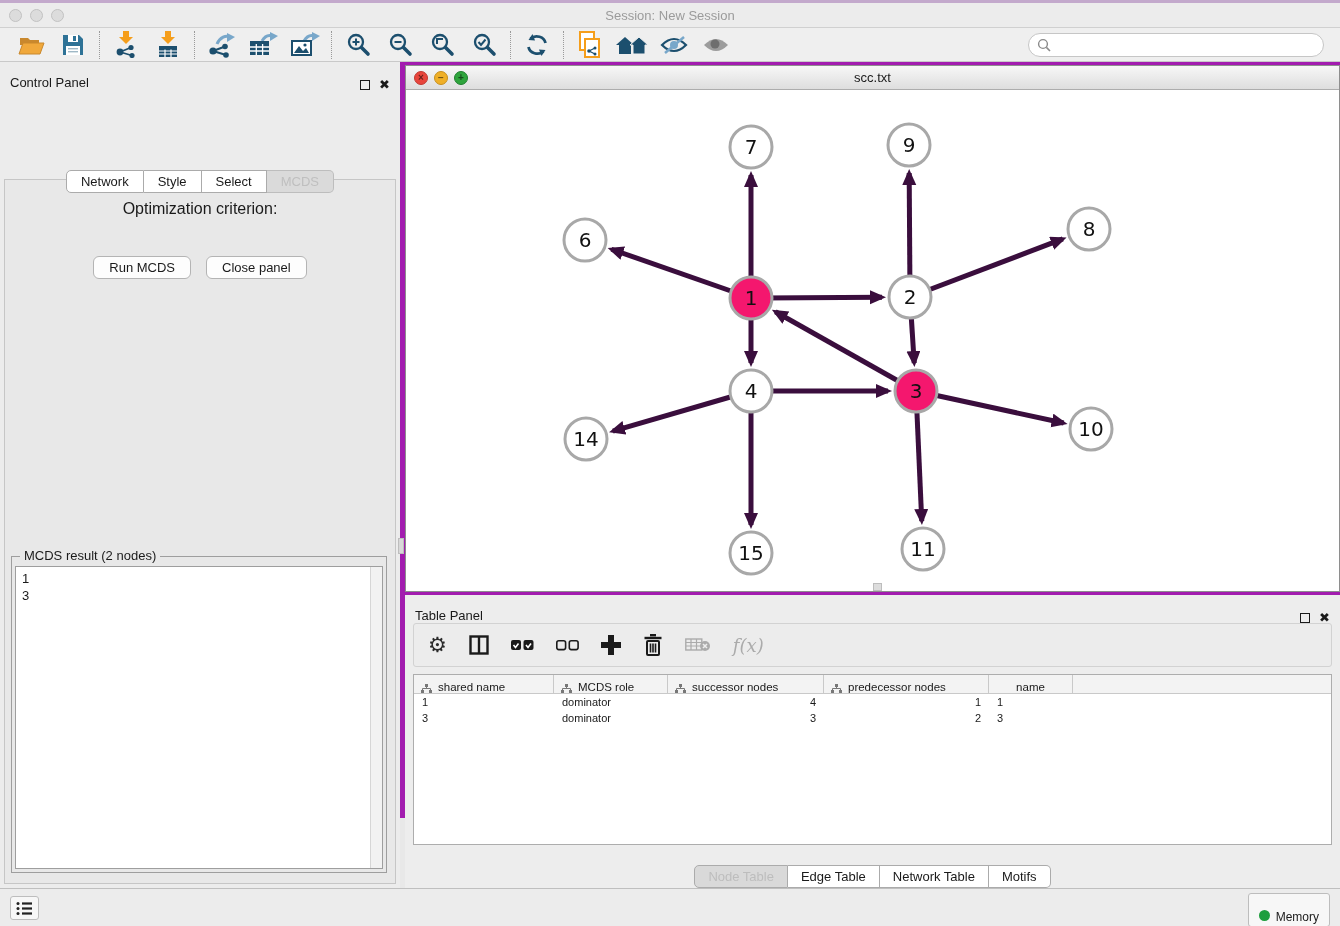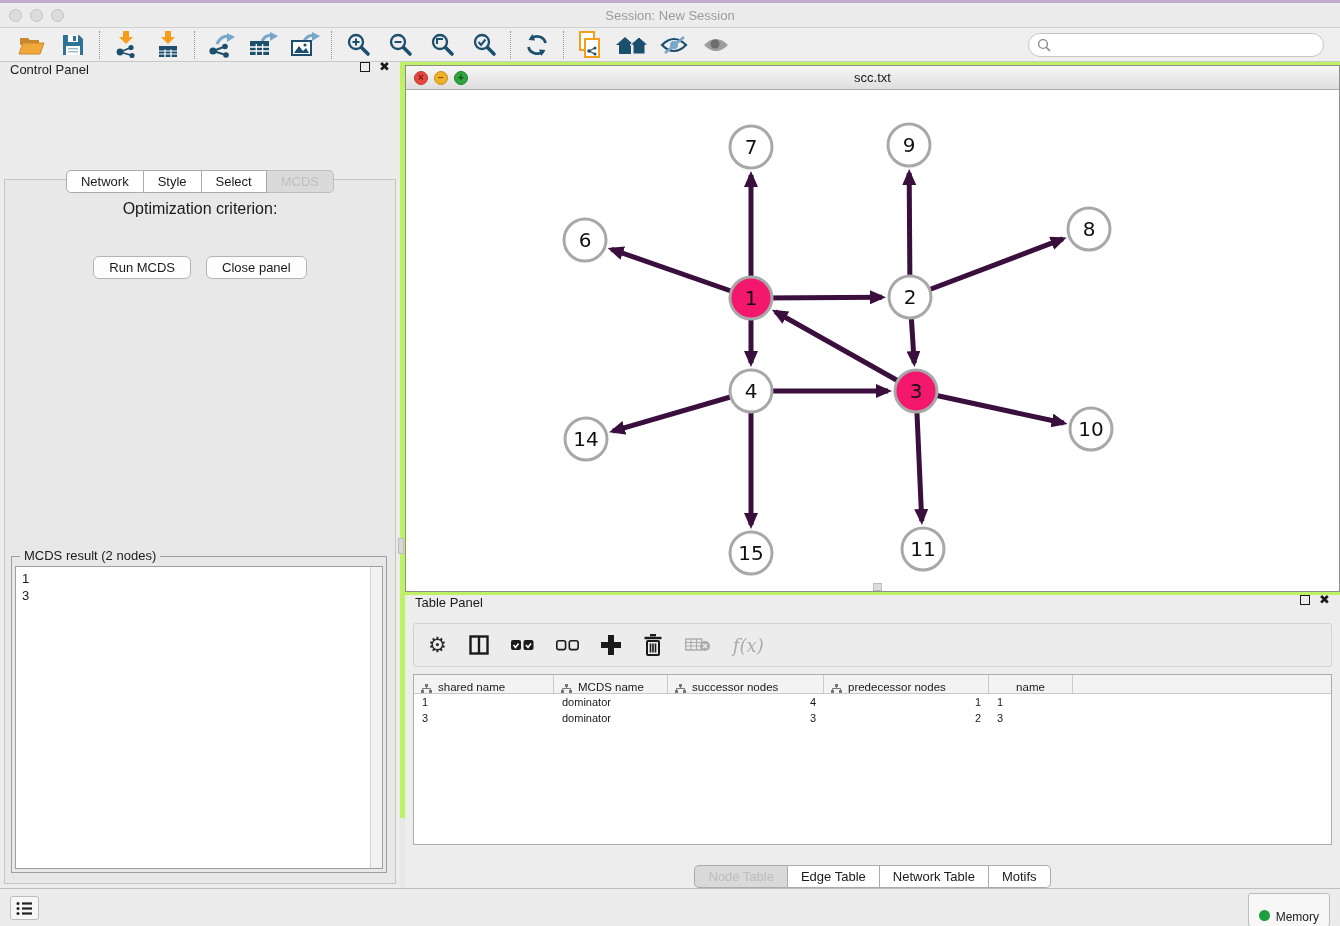--- a/index.html
+++ b/index.html
@@ -1,36 +1,36 @@
 <!DOCTYPE html>
 <html><head>
 <meta charset="utf-8">
 <style>
   * { margin:0; padding:0; box-sizing:border-box; }
   html,body { width:1340px; height:926px; }
   body { font-family:"Liberation Sans", sans-serif; background:#E8E8E8; overflow:hidden; }
-  #app { position:relative; width:1340px; height:818px; background:#bef264; }
+  #app { position:relative; width:1340px; height:818px; background:#a21caf; }
 
   
   .top-accent { position:absolute; left:0; top:0; width:100%; height:3px; background:#C3A9CC; }
   .titlebar { position:absolute; left:0; top:3px; width:100%; height:25px; background:#ECECEC; border-bottom:1px solid #D0D0D0; display:flex; align-items:center; }
   .mac-lights { display:flex; gap:8px; padding-left:9px; }
   .mac-light { width:13px; height:13px; border-radius:50%; background:#DCDCDC; border:1px solid #C2C2C2; }
   .tb-title { position:absolute; left:0; right:0; text-align:center; font-size:13px; color:#9B9B9B; }
 
   
   .toolbar { position:absolute; left:0; top:28px; width:100%; height:34px; background:#EFEFEF; border-bottom:1px solid #C9C9C9; display:flex; align-items:center; padding:0 10px; }
   .tbtn { width:42px; height:31px; display:flex; align-items:center; justify-content:center; background:none; border:none; cursor:default; }
   .tsep { width:0; height:28px; border-left:1px dotted #9A9A9A; margin:0 5px; }
   .search { margin-left:auto; width:296px; height:24px; background:#fff; border:1px solid #C6C6C6; border-radius:12px; display:flex; align-items:center; padding:0 8px; margin-right:6px; }
   .search input { border:none; outline:none; flex:1; font-size:12px; background:transparent; margin-left:5px; font-family:"Liberation Sans",sans-serif; }
 
   
   .control-panel { position:absolute; left:0; top:62px; width:400px; height:826px; background:#ECECEC; }
-  .panel-head { height:28px; display:flex; align-items:flex-start; padding:0 10px; }
+  .panel-head { height:28px; display:flex; align-items:flex-end; padding:0 10px; }
   .panel-head .ph-title { font-size:13px; color:#1A1A1A; }
   .ph-icons { margin-left:auto; display:flex; align-items:center; gap:9px; }
   .float-ic { width:10px; height:10px; border:1.6px solid #1A1A1A; background:transparent; display:inline-block; }
   .close-ic { font-family:"DejaVu Sans",sans-serif; font-size:13px; font-weight:bold; color:#1A1A1A; line-height:10px; }
   .cp-tabs { position:absolute; left:0; top:96px; width:100%; display:flex; justify-content:center; z-index:2; }
   .cp-tab { font-size:13px; padding:3px 14px; background:#fff; border:1px solid #ABABAB; border-left:none; color:#1A1A1A;margin-top:12px; }
   .cp-tab:first-child { border-left:1px solid #ABABAB; border-radius:5px 0 0 5px; }
   .cp-tab.active { background:#DADADA; color:#BFBFBF; border-radius:0 5px 5px 0; border-color:#BDBDBD; }
   .cp-content { position:absolute; left:4px; top:117px; width:392px; bottom:4px; background:#E8E8E8; border:1px solid #C6C6C6; }
   .opt-label { margin-top:20px; text-align:center; font-size:16px; color:#1A1A1A; }
@@ -394,21 +394,21 @@
             </svg>
           <span>shared name</span>
         </div>
         <div class="th c1">
           <svg width="11" height="9" viewBox="0 0 11 9">
               <rect x="4" y="0" width="3" height="3" fill="#777"></rect>
               <rect x="0" y="6" width="3" height="3" fill="#777"></rect>
               <rect x="8" y="6" width="3" height="3" fill="#777"></rect>
               <path d="M5.5 3 v1.5 M1.5 6 V4.5 h8 V6" fill="none" stroke="#777" stroke-width="1"></path>
             </svg>
-          <span>MCDS name</span>
+          <span>MCDS role</span>
         </div>
         <div class="th c2">
           <svg width="11" height="9" viewBox="0 0 11 9">
               <rect x="4" y="0" width="3" height="3" fill="#777"></rect>
               <rect x="0" y="6" width="3" height="3" fill="#777"></rect>
               <rect x="8" y="6" width="3" height="3" fill="#777"></rect>
               <path d="M5.5 3 v1.5 M1.5 6 V4.5 h8 V6" fill="none" stroke="#777" stroke-width="1"></path>
             </svg>
           <span>successor nodes</span>
         </div>

